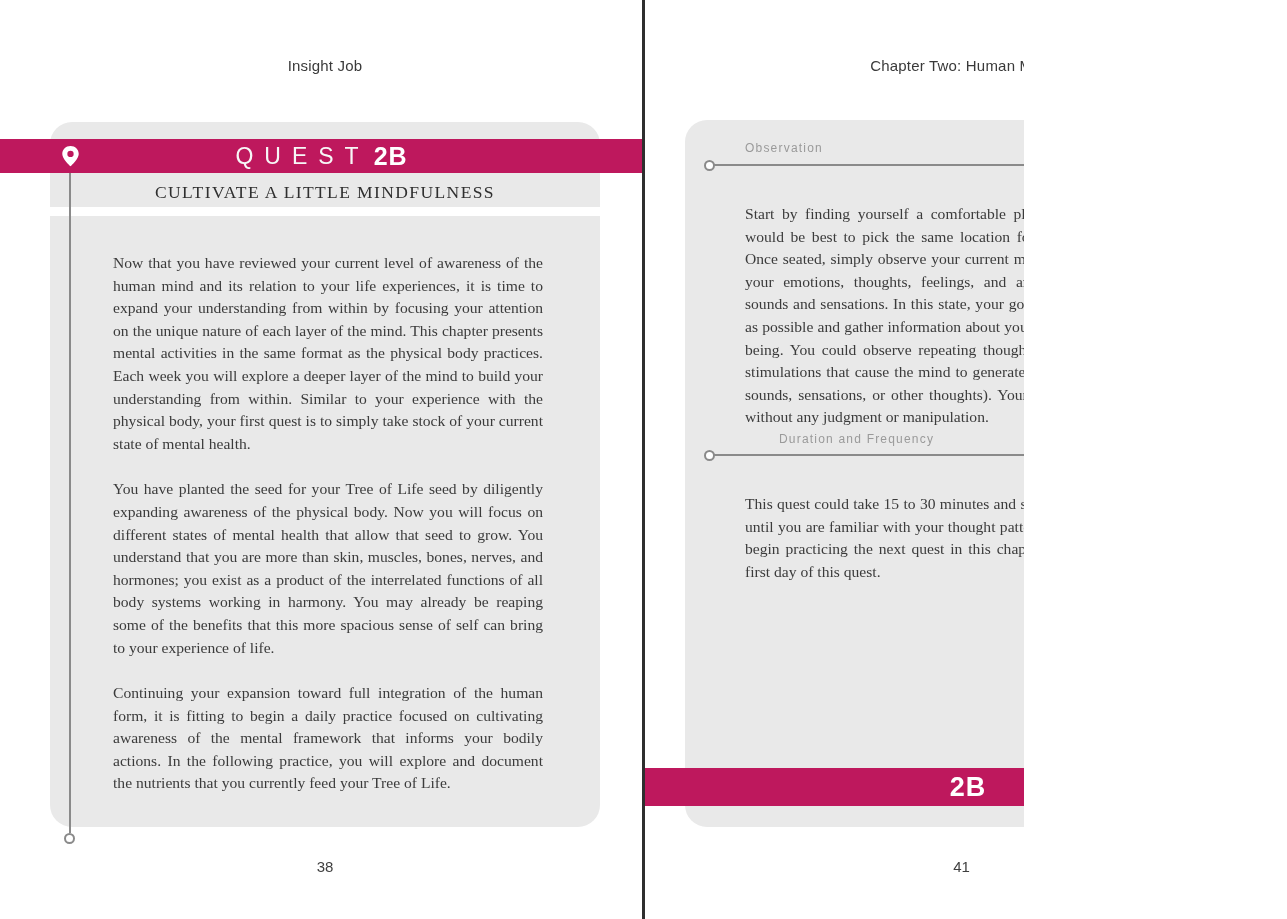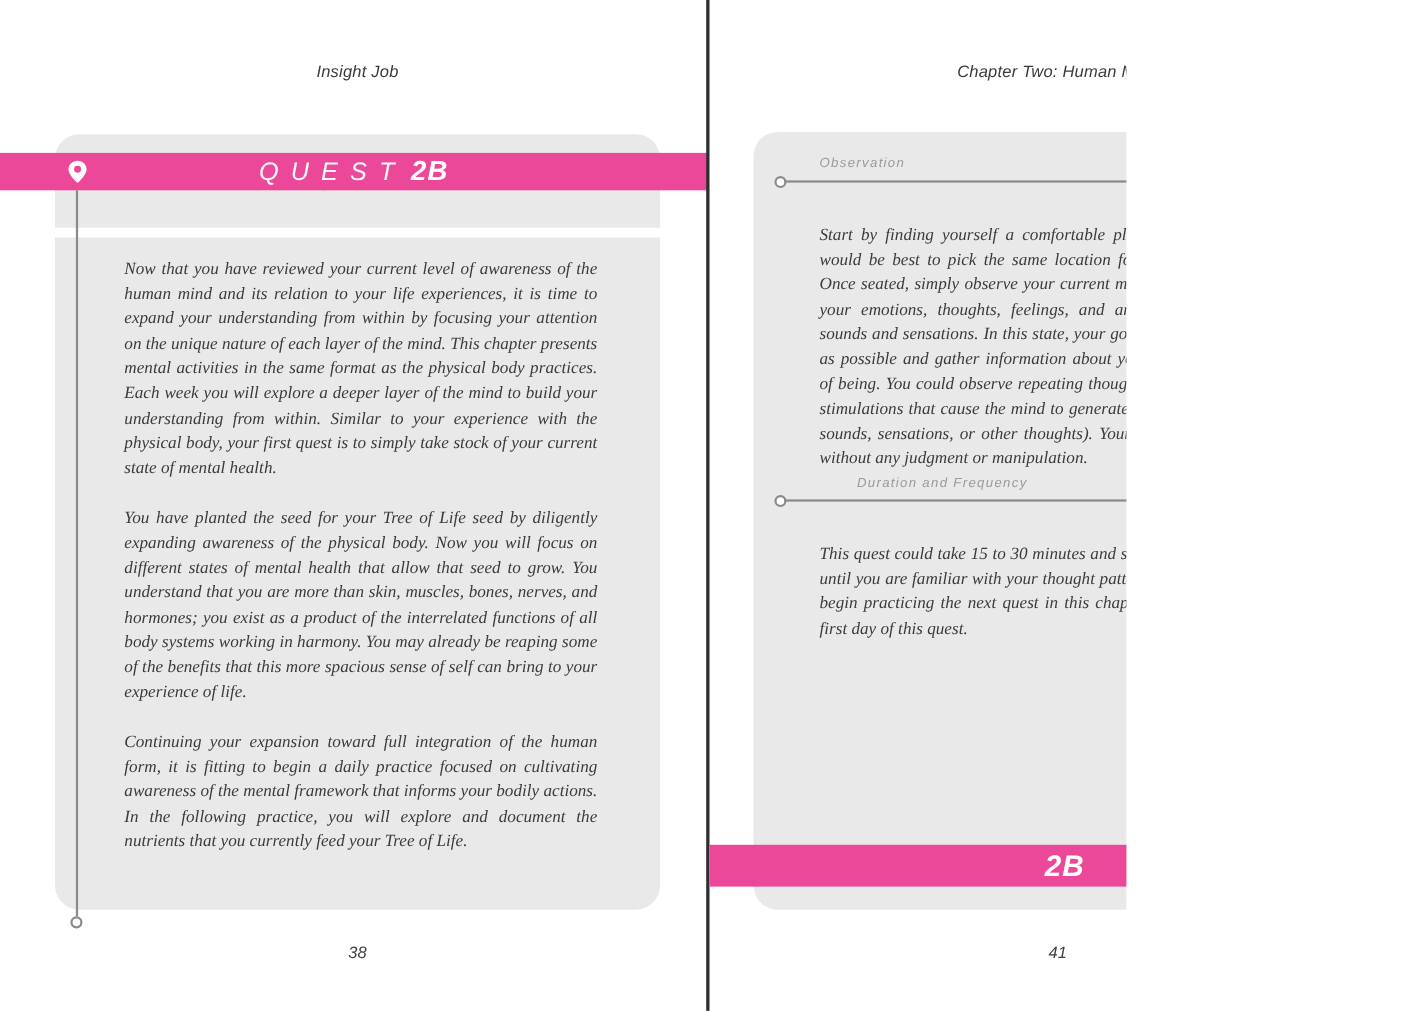--- a/index.html
+++ b/index.html
@@ -1,37 +1,37 @@
 <!DOCTYPE html>
 <html><head>
 <meta charset="utf-8">
 <style>
   html,body{margin:0;padding:0;background:#fff;}
   .canvas{
     position:relative;width:1024px;height:919px;background:#ffffff;overflow:hidden;
-    font-family:"Liberation Sans",sans-serif;color:#3a3a3a;font-style:italic;
+    font-family:"Liberation Sans",sans-serif;color:#3a3a3a;
   }
   .abs{position:absolute;}
 
   
   .divider{left:642px;top:0;width:3px;height:919px;background:#2e2e2e;}
 
   
   .running-header{font-size:15px;letter-spacing:.2px;color:#3a3a3a;text-align:center;}
   .pagenum{font-size:15px;color:#3f3f3f;text-align:center;}
 
   
   .card{background:#e9e9e9;}
   .card-top-left{left:50px;top:122px;width:550px;height:85px;border-radius:22px 22px 0 0;}
   .card-body-left{left:50px;top:216px;width:550px;height:611px;border-radius:0 0 22px 22px;
-    box-sizing:border-box;padding:18px 57px 0 63px;}
+    box-sizing:border-box;padding:36px 57px 0 63px;}
   .card-right{left:685px;top:120px;width:553px;height:707px;border-radius:22px;}
 
   
-  .banner{background:#ec4899;display:flex;align-items:center;justify-content:center;}
+  .banner{background:#be185d;display:flex;align-items:center;justify-content:center;}
   .banner-left{left:0;top:139px;width:643px;height:34px;}
   .banner-right{left:645px;top:768px;width:642px;height:38px;}
   .quest-prefix{font-weight:300;font-size:23px;letter-spacing:11px;color:#f7f7f7;line-height:1;}
   .quest-code{font-weight:700;font-size:25px;letter-spacing:1px;color:#ffffff;line-height:1;margin-left:4px;}
   .subtitle{left:50px;top:182px;width:550px;text-align:center;font-family:"Liberation Serif",serif;
     font-size:17.5px;letter-spacing:1.4px;color:#2f2f2f;}
   .bodytext{font-family:"Liberation Serif",serif;font-size:15.6px;line-height:22.6px;
     text-align:justify;color:#3b3b3b;}
   .card-body-left p{margin:0 0 23px 0;}
 
@@ -59,20 +59,21 @@
     <span class="quest-prefix">QUEST</span>
     <span class="quest-code">2B</span>
   </div>
 
   <div class="abs" style="left:61px;top:145px;">
     <svg class="pin-svg" width="19" height="22" viewBox="0 0 24 27">
       <path fill="#ffffff" fill-rule="evenodd" d="M12 1 C6.1 1 1.6 5.5 1.6 11 C1.6 16.8 10.4 25.4 12 26.4 C13.6 25.4 22.4 16.8 22.4 11 C22.4 5.5 17.9 1 12 1 Z M12 14.9 a4 4 0 1 1 0 -8 a4 4 0 0 1 0 8 Z"></path>
     </svg>
   </div>
 
+  <div class="abs subtitle">CULTIVATE A LITTLE MINDFULNESS</div>
 
   <div class="abs card card-body-left bodytext">
     <p>Now that you have reviewed your current level of awareness of the human mind and its relation to your life experiences, it is time to expand your understanding from within by focusing your attention on the unique nature of each layer of the mind. This chapter presents mental activities in the same format as the physical body practices. Each week you will explore a deeper layer of the mind to build your understanding from within. Similar to your experience with the physical body, your first quest is to simply take stock of your current state of mental health.</p>
     <p>You have planted the seed for your Tree of Life seed by diligently expanding awareness of the physical body. Now you will focus on different states of mental health that allow that seed to grow. You understand that you are more than skin, muscles, bones, nerves, and hormones; you exist as a product of the interrelated functions of all body systems working in harmony. You may already be reaping some of the benefits that this more spacious sense of self can bring to your experience of life.</p>
     <p>Continuing your expansion toward full integration of the human form, it is fitting to begin a daily practice focused on cultivating awareness of the mental framework that informs your bodily actions. In the following practice, you will explore and document the nutrients that you currently feed your Tree of Life.</p>
   </div>
 
   <div class="abs vline" style="left:69px;top:173px;height:660px;"></div>
   <div class="abs node" style="left:64px;top:833px;"></div>
 

